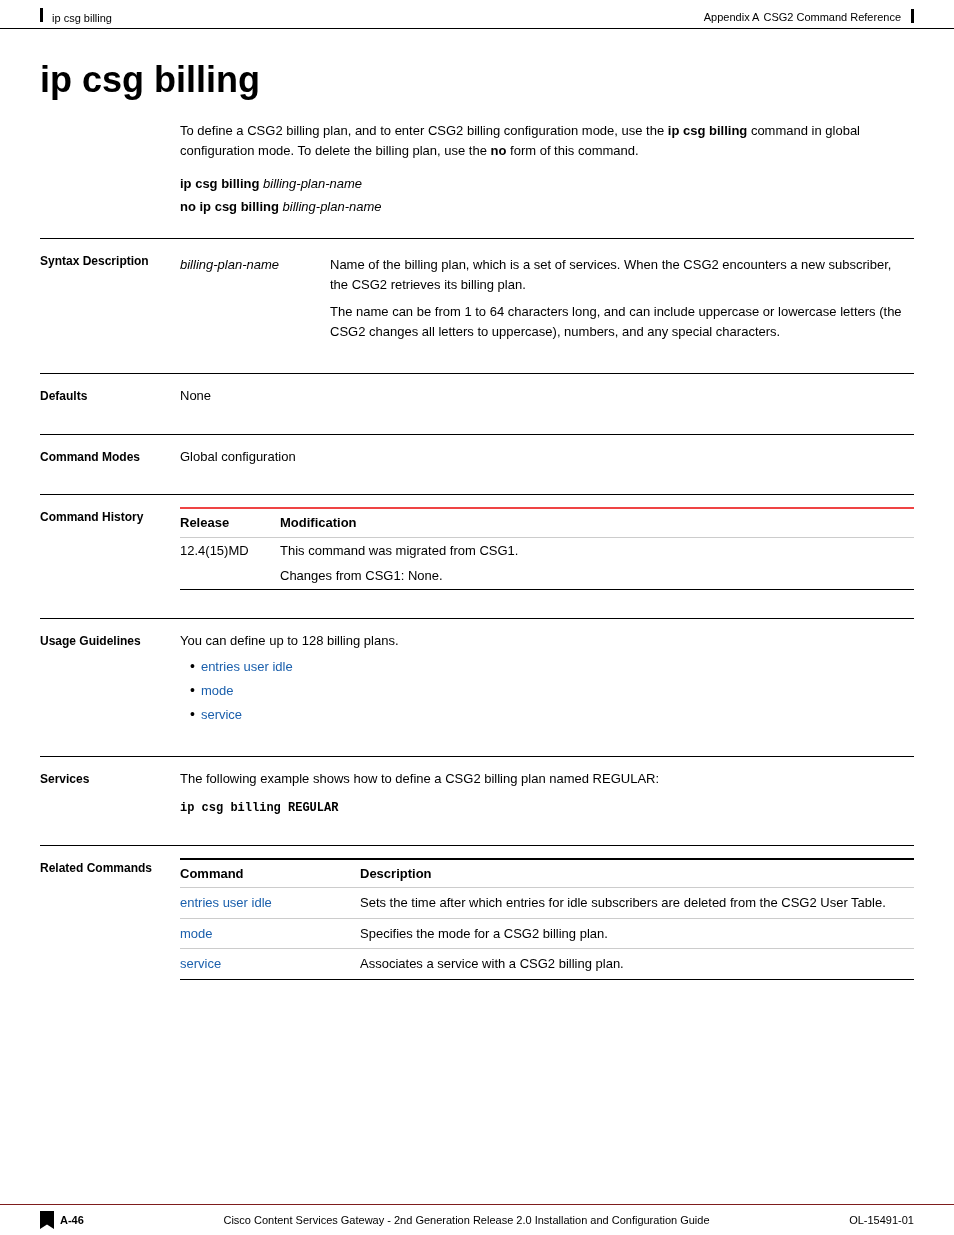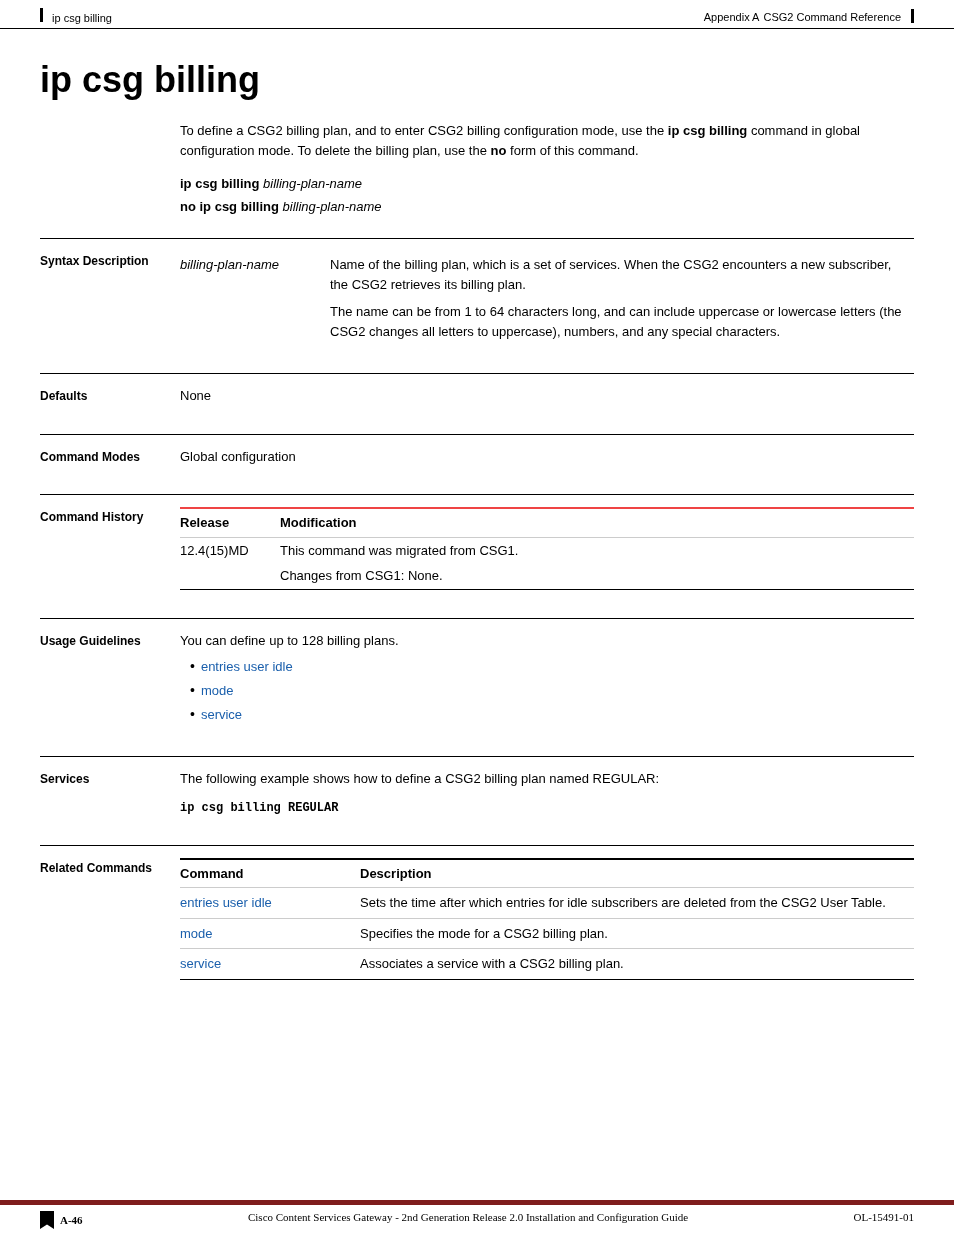--- a/index.html
+++ b/index.html
@@ -201,26 +201,26 @@
       font-family: 'Courier New', Courier, monospace;
       font-size: 12px;
     }
 
     
     .page-footer {
       position: absolute;
       bottom: 0;
       left: 0;
       right: 0;
-      border-top: 5px solid #7f1d1d;
+      border-top: 1px solid #7f1d1d;
       padding: 6px 40px;
       display: flex;
       justify-content: space-between;
+      align-items: center;
       font-size: 11px;
-      font-family: Liberation Serif, serif;
     }
     .footer-left {
       display: flex;
       align-items: center;
       gap: 6px;
     }
     .footer-bookmark {
       width: 14px;
       height: 18px;
       background: #000;

